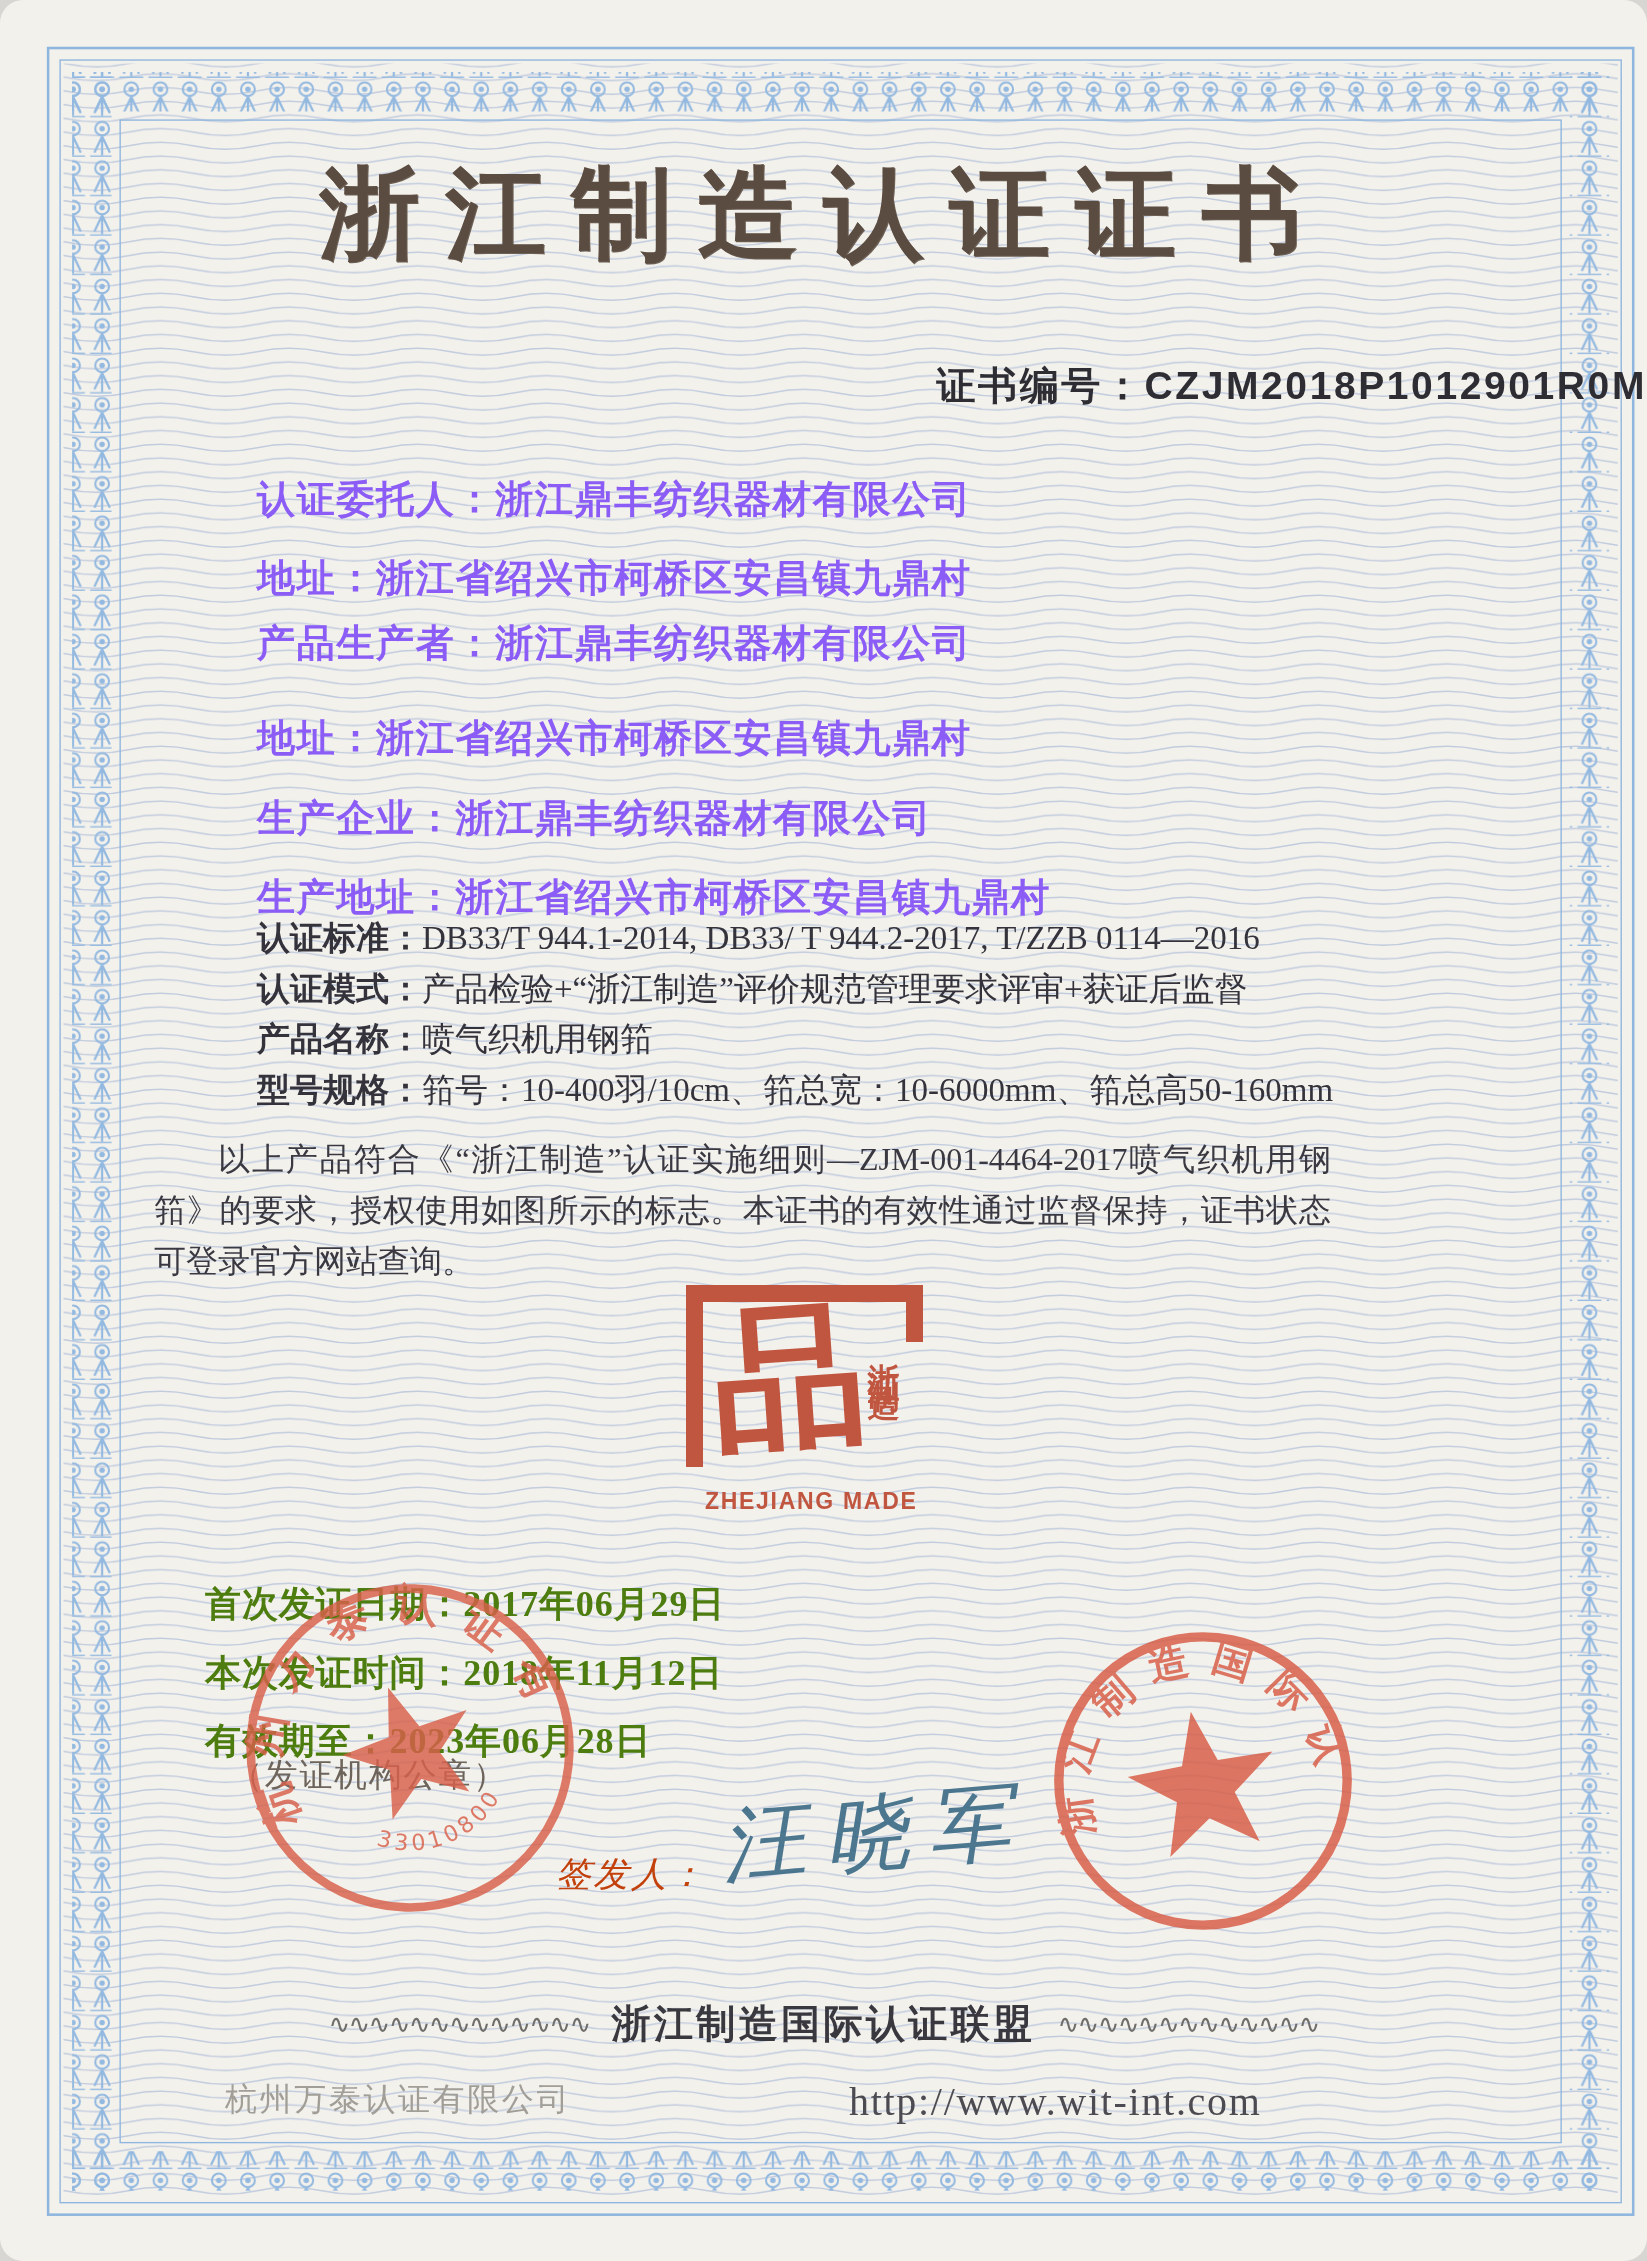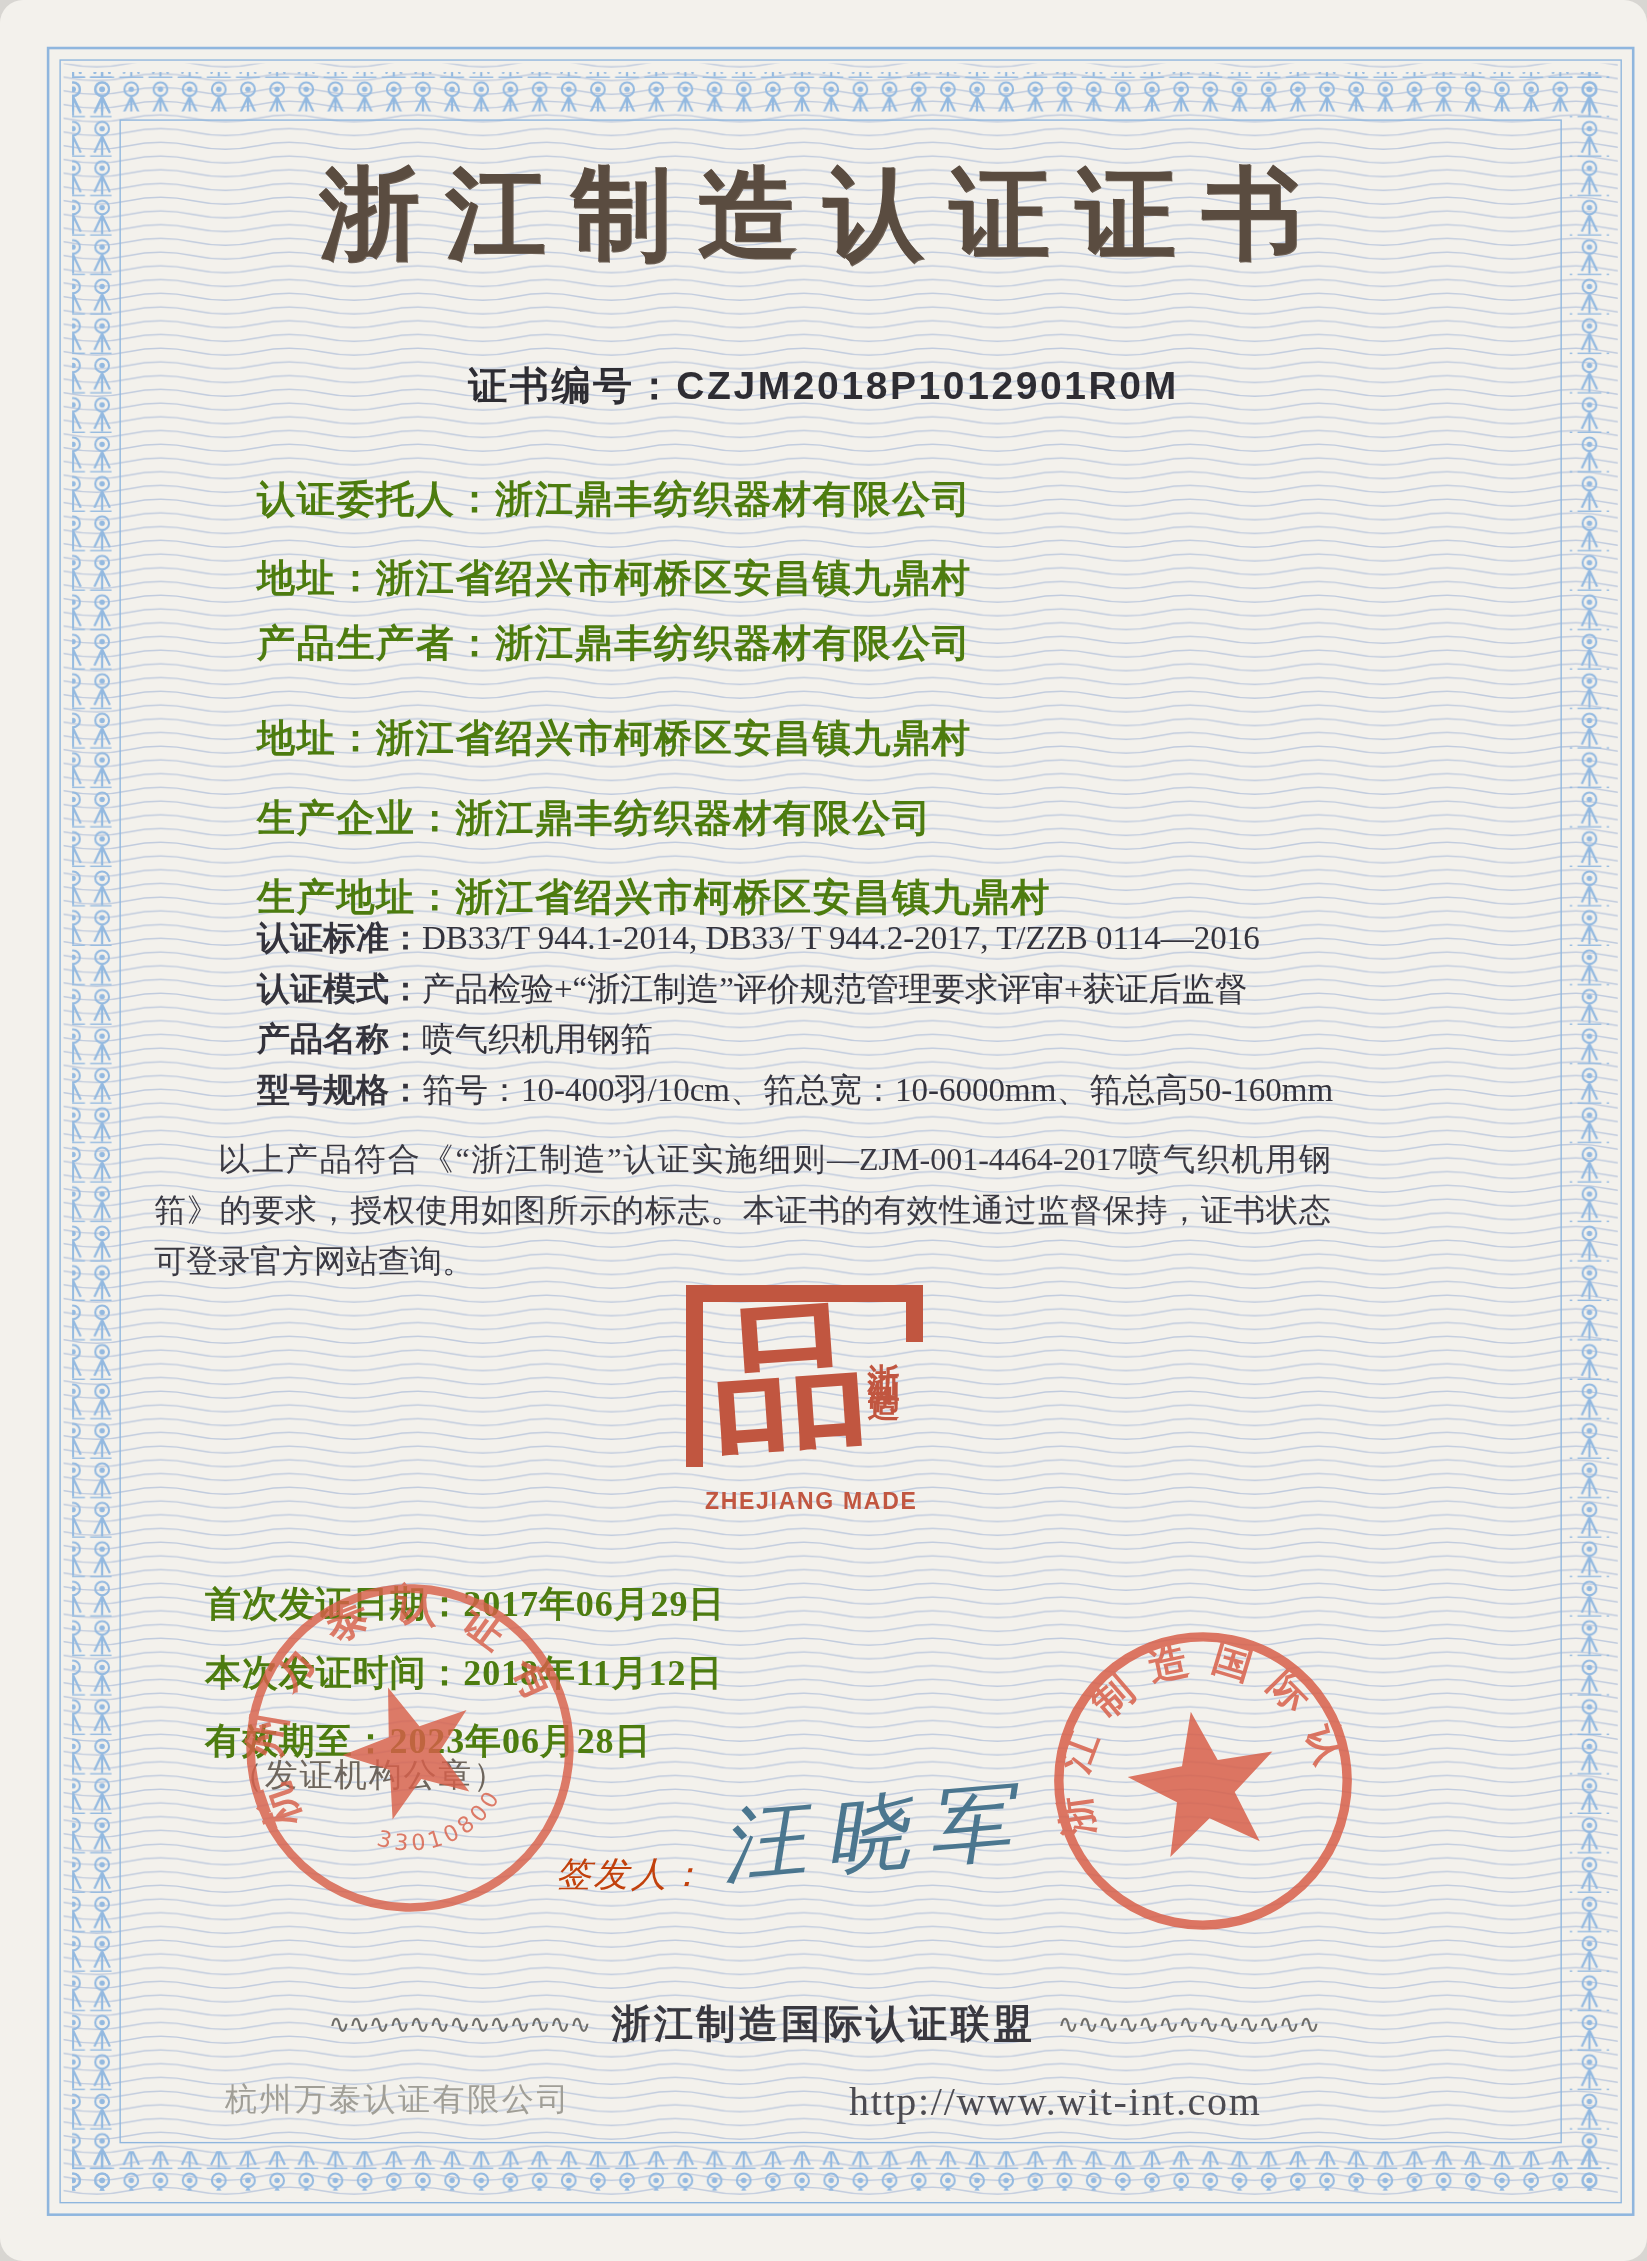--- a/index.html
+++ b/index.html
@@ -5,26 +5,26 @@
   html,body{margin:0;padding:0;background:#d8d6d2;}
   .page{position:relative;width:1647px;height:2261px;background:#f3f1ec;overflow:hidden;
         font-family:"Liberation Serif","DejaVu Serif",serif;color:#33323b;border-radius:23px;}
   .frame-svg{position:absolute;left:0;top:0;z-index:0;}
   .content{position:absolute;left:0;top:0;width:100%;height:100%;z-index:2;}
 
   .title{position:absolute;top:148px;left:0;width:100%;text-align:center;
          font-size:100px;font-weight:bold;color:#5a4c40;letter-spacing:26px;
          font-family:"Liberation Serif","DejaVu Serif",serif;
          text-shadow:0.9px 0.9px 0 #6e6156;}
-  .certno{position:absolute;top:359px;left:0;width:100%;text-align:center;
+  .certno{position:absolute;top:359px;left:0;width:100%;text-align:right;
           font-size:39px;font-weight:bold;color:#2e2d33;letter-spacing:2.6px;
           font-family:"Liberation Sans","DejaVu Sans",sans-serif;}
 
   .field-row{position:absolute;left:257px;font-size:38px;font-weight:bold;
-             letter-spacing:1.7px;color:#4d7c0f;white-space:nowrap;}
+             letter-spacing:1.7px;color:#8b5cf6;white-space:nowrap;}
   .spec-row{position:absolute;left:257px;font-size:33px;color:#34333c;white-space:nowrap;}
   .spec-row .lbl{font-weight:bold;font-family:Liberation Mono, monospace;}
   .statement{position:absolute;left:154px;top:1134px;width:1177px;
              font-size:32px;line-height:51px;color:#3a3942;text-indent:2em;text-align:justify;}
 
   
   .zj-logo{position:absolute;left:686px;top:1285px;width:237px;height:230px;}
   .zj-bar{position:absolute;background:#c15640;}
   .zj-glyph{position:absolute;left:26px;top:-10.3px;font-size:154px;font-weight:bold;
             color:#c15640;transform:rotate(-4deg);font-family:"Liberation Serif",serif;}

